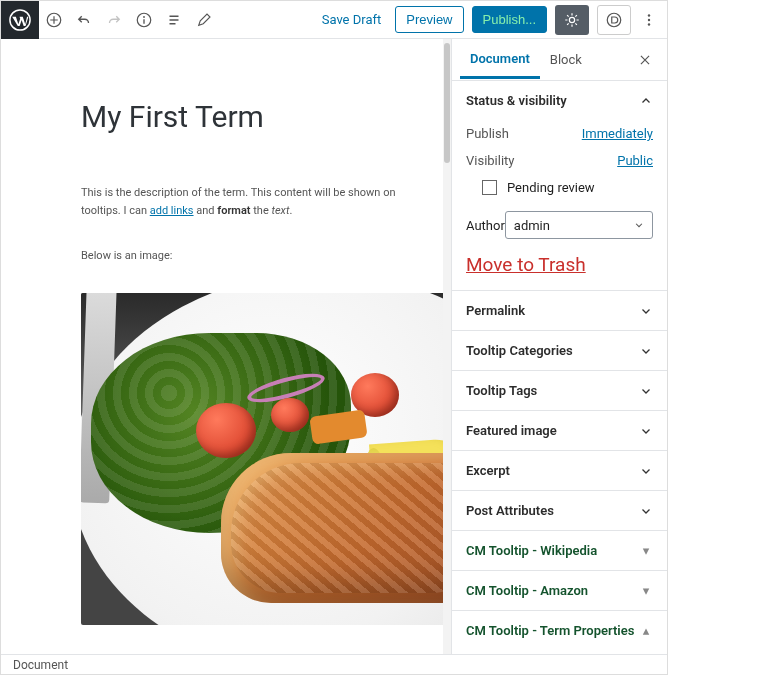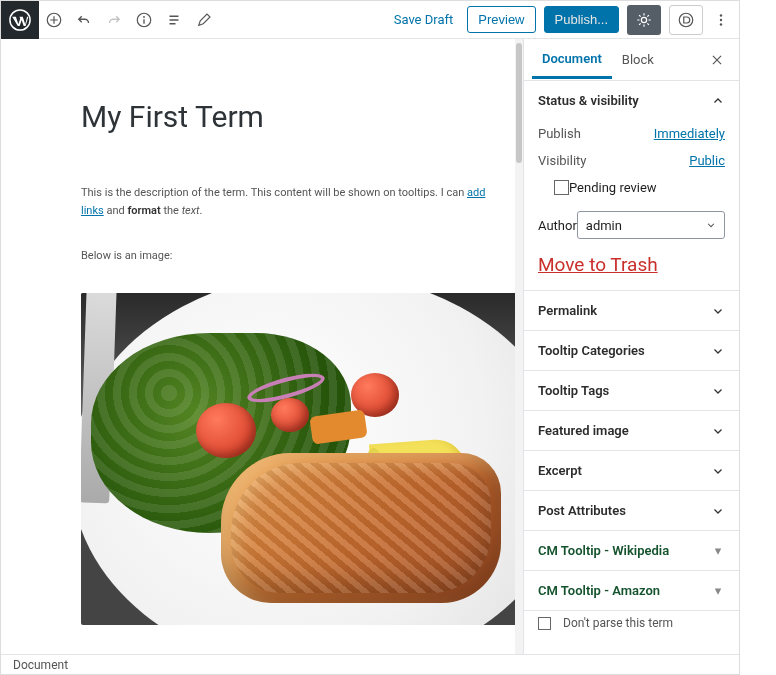--- a/index.html
+++ b/index.html
@@ -1,29 +1,29 @@
 <!DOCTYPE html>
 <html><head>
 <meta charset="utf-8">
 <style>
   * { box-sizing: border-box; margin: 0; padding: 0; }
   html, body { width: 776px; height: 675px; font-family: -apple-system, BlinkMacSystemFont, "Segoe UI", Roboto, sans-serif; font-size: 13px; color: #1e1e1e; overflow: hidden; background:#fff; }
-  .app { width: 740px; height: 675px; display: flex; flex-direction: column; border: 1px solid #ddd; }
+  .app { width: 668px; height: 675px; display: flex; flex-direction: column; border: 1px solid #ddd; }
 
   
   .topbar { height: 38px; display: flex; align-items: center; justify-content: space-between; border-bottom: 1px solid #e2e4e7; }
   .tb-left { display: flex; align-items: center; height: 100%; }
   .wp-logo { width: 38px; height: 38px; background: #23282d; display:flex; align-items:center; justify-content:center; }
   .wp-logo svg { width: 22px; height: 22px; fill:#fff; }
   .tb-btn { width: 30px; height: 38px; display:flex; align-items:center; justify-content:center; color:#555; cursor:pointer; }
   .tb-btn svg { width:18px; height:18px; }
   .tb-right { display:flex; align-items:center; gap:8px; padding-right:8px; height:100%; }
   .link-btn { color:#0073aa; font-size:13px; cursor:pointer; padding:0 6px; }
   .btn-outline { border:1px solid #0073aa; color:#0073aa; background:#fff; font-size:13px; padding:5px 10px; border-radius:3px; cursor:pointer; }
-  .btn-primary { border:1px solid #0073aa; background:#0073aa; color:#e5e5e5; font-size:13px; padding:5px 10px; border-radius:3px; cursor:pointer; }
+  .btn-primary { border:1px solid #0073aa; background:#0073aa; color:#86efac; font-size:13px; padding:5px 10px; border-radius:3px; cursor:pointer; }
   .sq-btn { width:34px; height:30px; display:flex; align-items:center; justify-content:center; background:#555d66; border-radius:3px; cursor:pointer; color:#fff; }
   .sq-btn.light { background:#fff; color:#555; }
 
   
   .body { flex:1; display:flex; min-height:0; }
   .editor-wrap { flex:1; min-width:0; position:relative; overflow-y:auto; overflow-x:hidden; }
   .editor { padding: 60px 48px 20px 48px; width: 100%; margin-left: 32px; }
   .title { font-size: 30px; font-weight:400; color:#2e3338; margin-bottom: 50px; }
   .para { font-size: 11px; color:#555; line-height:1.6; margin-bottom: 28px; }
   .para a.link { color:#0073aa; text-decoration: underline; }
@@ -62,21 +62,21 @@
 
   .panel { border-bottom:1px solid #e2e4e7; }
   .panel-head { display:flex; align-items:center; justify-content:space-between; padding:12px 14px; cursor:pointer; }
   .panel-head .pt { font-weight:600; font-size:13px; color:#2c2c2c; }
   .panel-head.muted .pt { color:#14532d;text-align:right; }
   .chev { width:14px; display:flex; justify-content:center; color:#555; }
   .panel-body { padding: 0 14px 14px 14px; }
   .row { display:flex; justify-content:space-between; align-items:center; padding:6px 0; font-size:13px; }
   .row .lbl { color:#555; }
   .row .val { color:#0073aa; text-decoration:underline; cursor:pointer; }
-  .chk-row { display:flex; align-items:center; padding:6px 16px; font-size:13px; }
+  .chk-row { display:flex; align-items:center; gap:10px; padding:6px 16px; font-size:13px; }
   .chk { width:15px; height:15px; border:1.5px solid #666; background:#fff; cursor:pointer; flex-shrink:0; }
   .author-row { display:flex; align-items:center; padding-top:10px; }
   .select { flex:1; border:1px solid #8d96a0; border-radius:3px; height:28px; display:flex; align-items:center; justify-content:space-between; padding:0 8px; font-size:13px; cursor:pointer; background:#fff; }
   .trash { color:#c9302c; text-decoration:underline; font-size:19px; cursor:pointer; display:inline-block; margin-top:14px; }
   .sub-chk-row { display:flex; align-items:center; gap:12px; padding:5px 14px; font-size:12px; color:#555;}
   .sub-chk-row .chk{width:13px;height:13px;border-width:1.2px;}
 
   
   .footer { height:20px; border-top:1px solid #e2e4e7; display:flex; align-items:center; padding:0 12px; font-size:12px; color:#555; background:#fff;}
 </style>
@@ -293,20 +293,24 @@
               <span class="chev" style="color:#888">▾</span>
             </div>
           </div>
         <div class="panel">
             <div class="panel-head muted">
               <span class="pt">CM Tooltip - Amazon</span>
               <span class="chev" style="color:#888">▾</span>
             </div>
           </div>
         <div class="panel" style="border-bottom:none">
+          <div class="panel-head muted">
+              <span class="pt">CM Tooltip - Term Properties</span>
+              <span class="chev" style="color:#888">▴</span>
+            </div>
           <div class="sub-chk-row">
             <div class="chk"></div>
             <span>Don't parse this term</span>
           </div>
 
         </div>
       </div>
     </div>
   </div>
 

